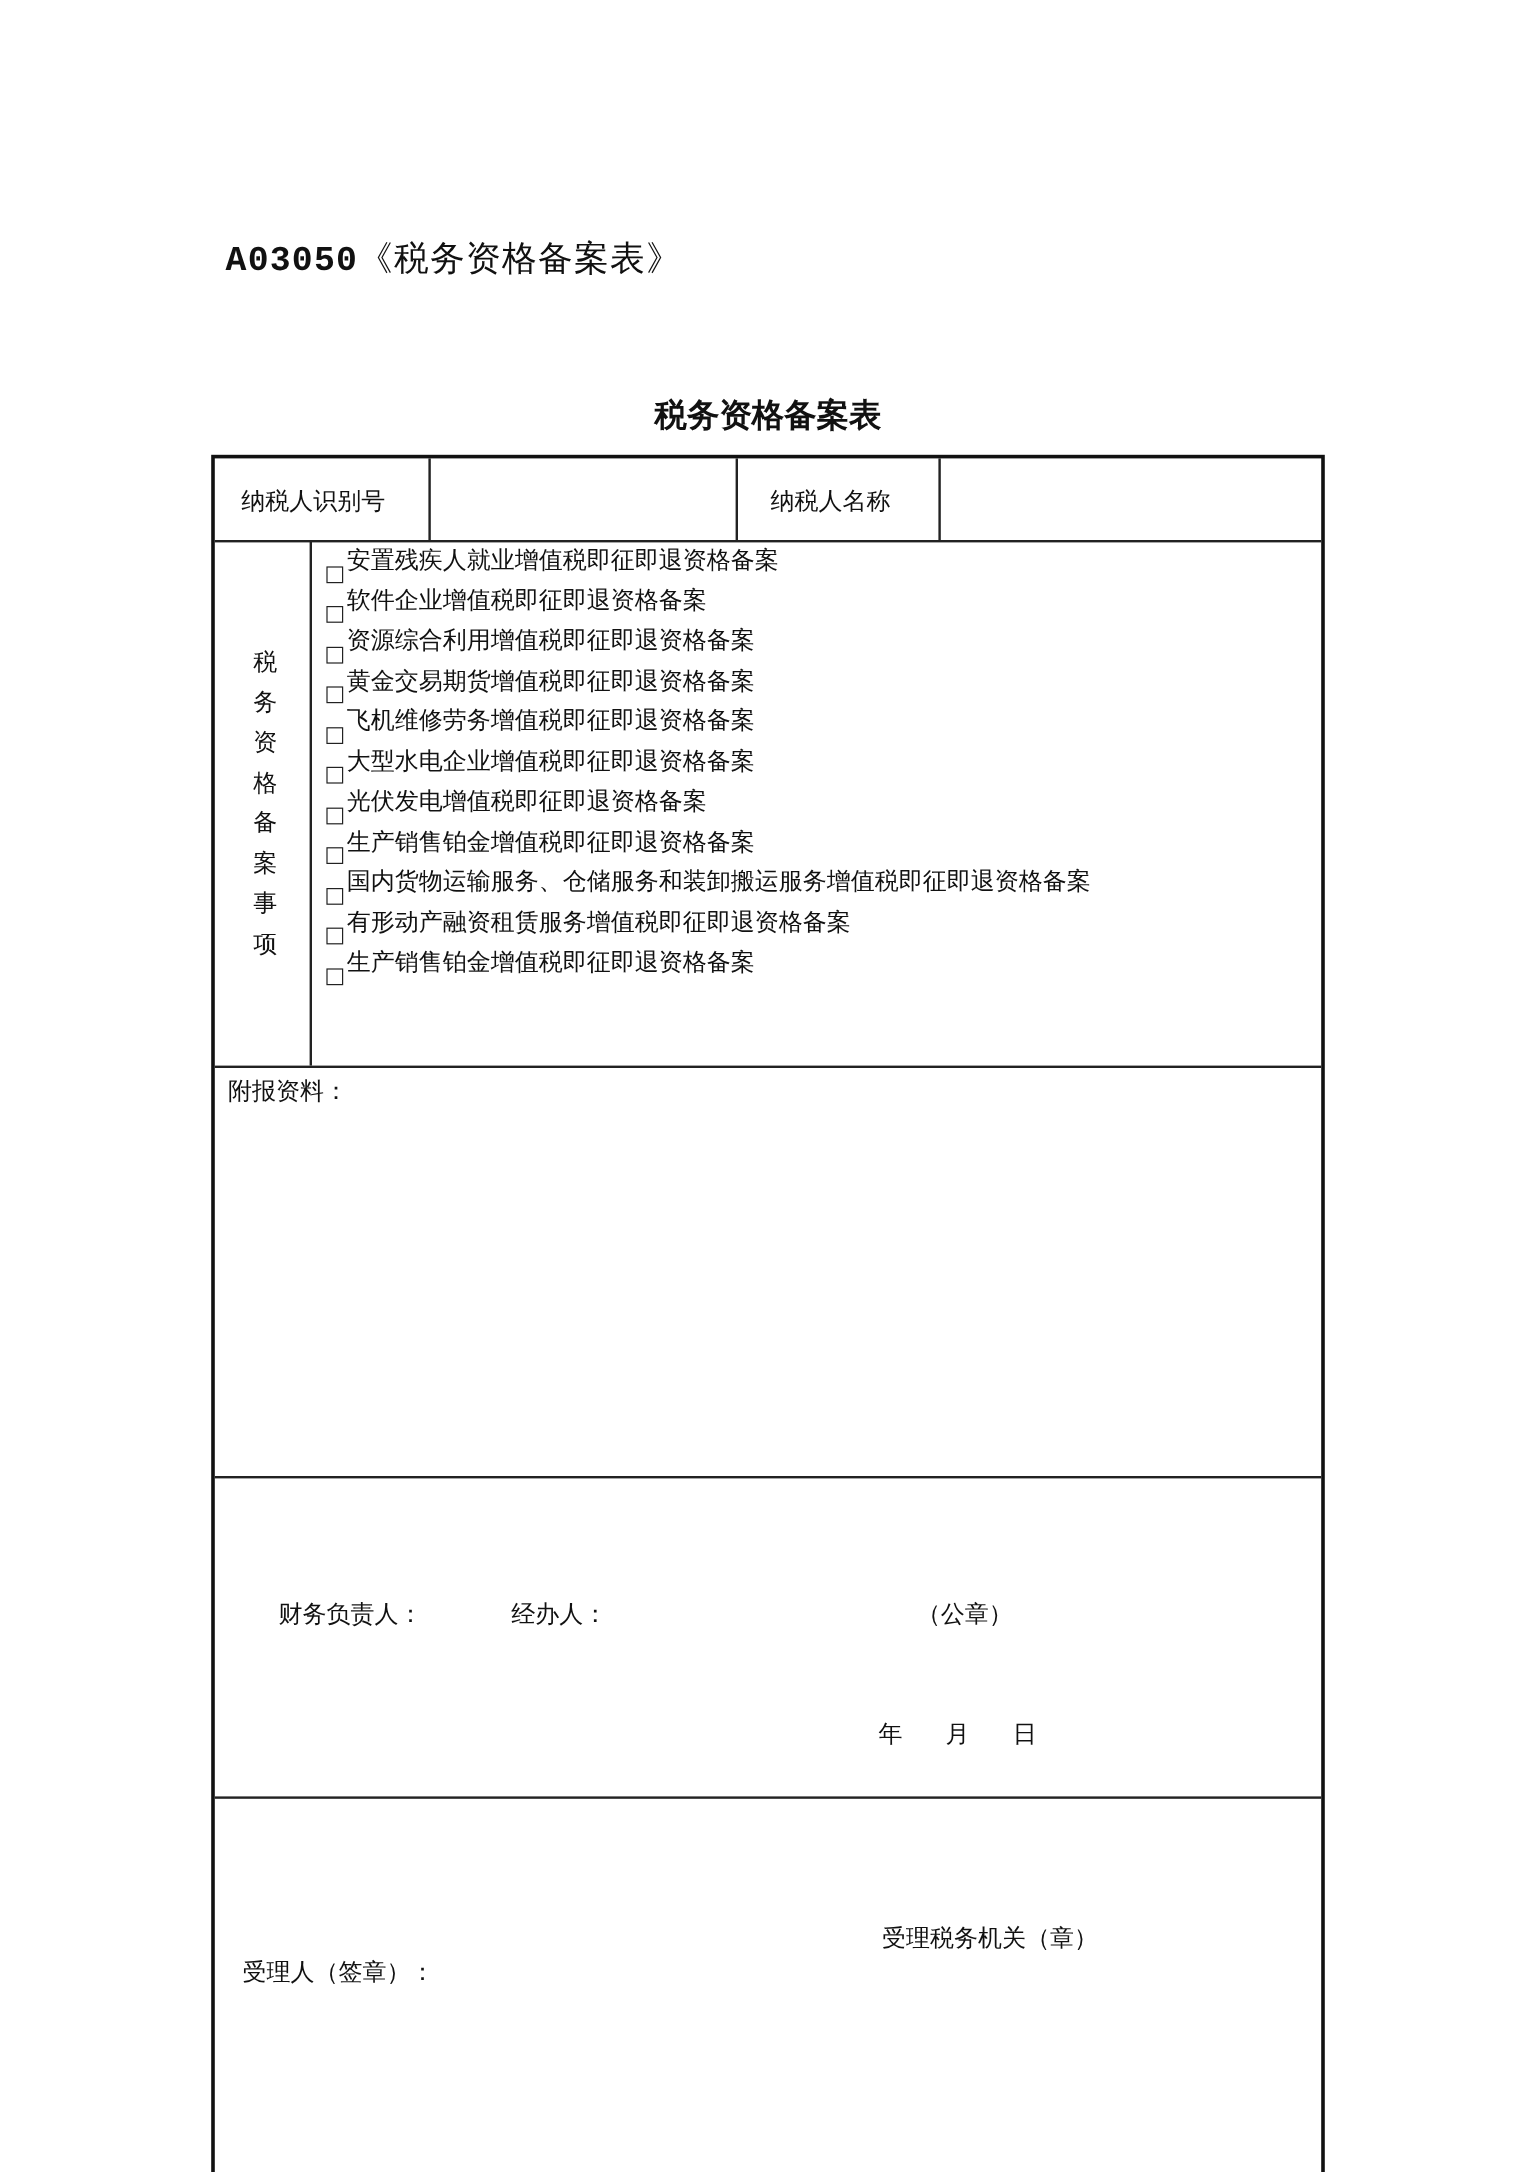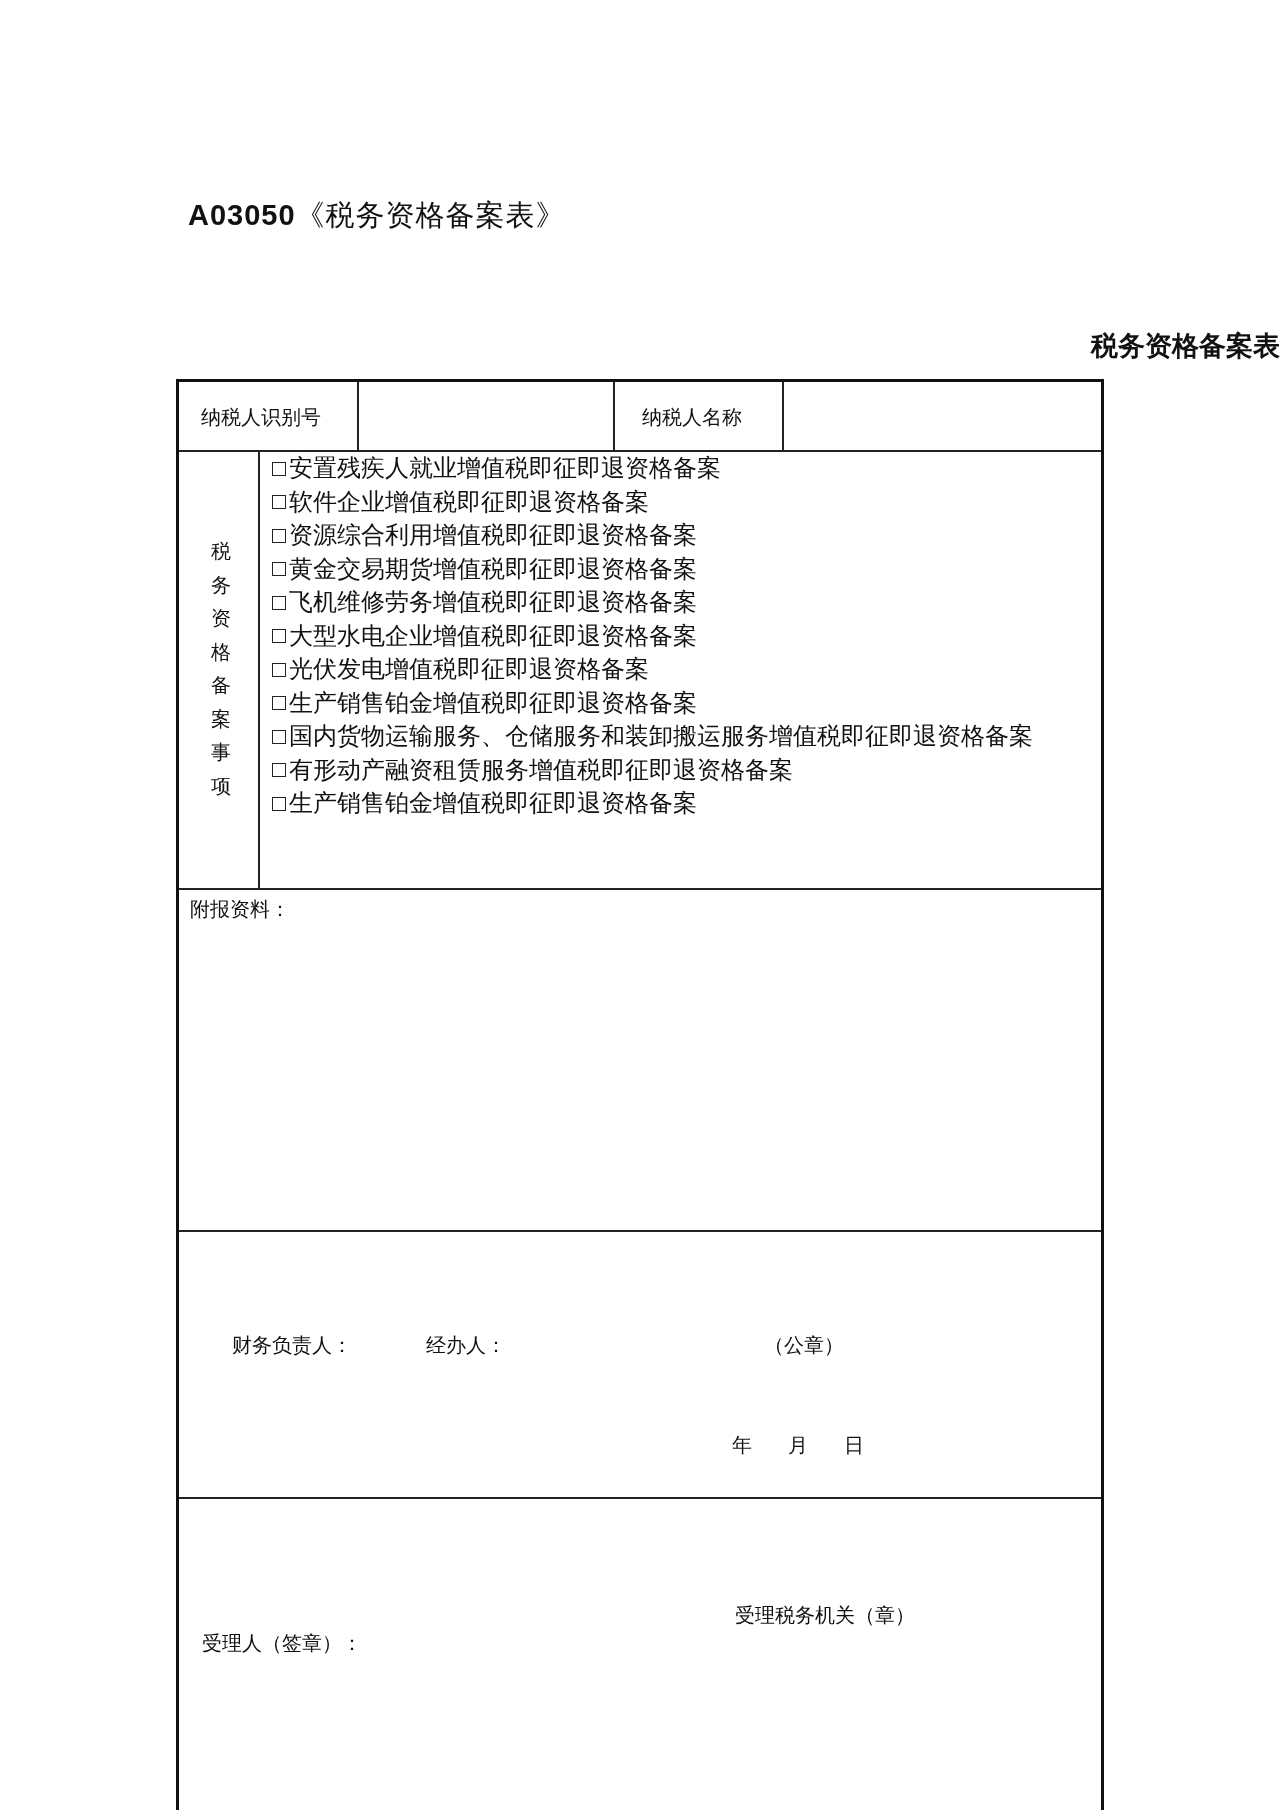--- a/index.html
+++ b/index.html
@@ -1,31 +1,31 @@
 <!DOCTYPE html>
 <html><head>
 <meta charset="utf-8">
 <style>
   html, body { margin: 0; padding: 0; background: #ffffff; }
   body { width: 1280px; height: 1810px; position: relative; overflow: hidden;
          font-family: "DejaVu Serif", "Liberation Serif", serif; color: #111; }
   .doc-heading { position: absolute; left: 188px; top: 196px; font-size: 29px; letter-spacing: 1px; }
-  .doc-heading .code { font-weight: bold; font-family: Liberation Sans, sans-serif; }
-  .form-title { position: absolute; left: 0; width: 1280px; top: 328px; text-align: right;
+  .doc-heading .code { font-weight: bold; font-family: Liberation Mono, monospace; }
+  .form-title { position: absolute; left: 0; width: 1280px; top: 328px; text-align: center;
                 font-size: 27px; font-weight: bold; font-family: "DejaVu Sans", sans-serif; }
   .tbl { position: absolute; left: 176px; top: 379px; width: 928px; height: 1490px;
          border: 3px solid #111; box-sizing: border-box; padding-left: 48px; }
   .hline { position: absolute; left: 0; right: 0; height: 0; border-top: 2px solid #222; }
   .vline { position: absolute; width: 0; border-left: 2px solid #222; }
   .cell-text { position: absolute; font-size: 20px; white-space: nowrap; }
   .vlabel { position: absolute; left: 22px; top: 150px; width: 40px; text-align: center;
             font-size: 20px; line-height: 33.5px; }
   .vlabel span { display: block; }
   .checklist { position: absolute; left: 93px; top: 3px; }
-  .check-item { height: 33.5px; line-height: 33.5px; font-size: 24px; white-space: nowrap; display: flex; align-items: center; }
+  .check-item { height: 33.5px; line-height: 33.5px; font-size: 20px; white-space: nowrap; display: flex; align-items: flex-end; font-family: Liberation Mono, monospace; }
   .check-box { display: inline-block; width: 14px; height: 14px; border: 1.5px solid #222; margin-right: 3px; box-sizing: border-box; }
   .other-line { display: inline-block; width: 282px; border-bottom: 1.5px solid #444; height: 22px; margin-left: 10px; }
 </style>
 </head>
 <body>
 
 <div class="doc-heading">
   <span class="code">A03050</span><span>《税务资格备案表》</span>
 </div>
 

